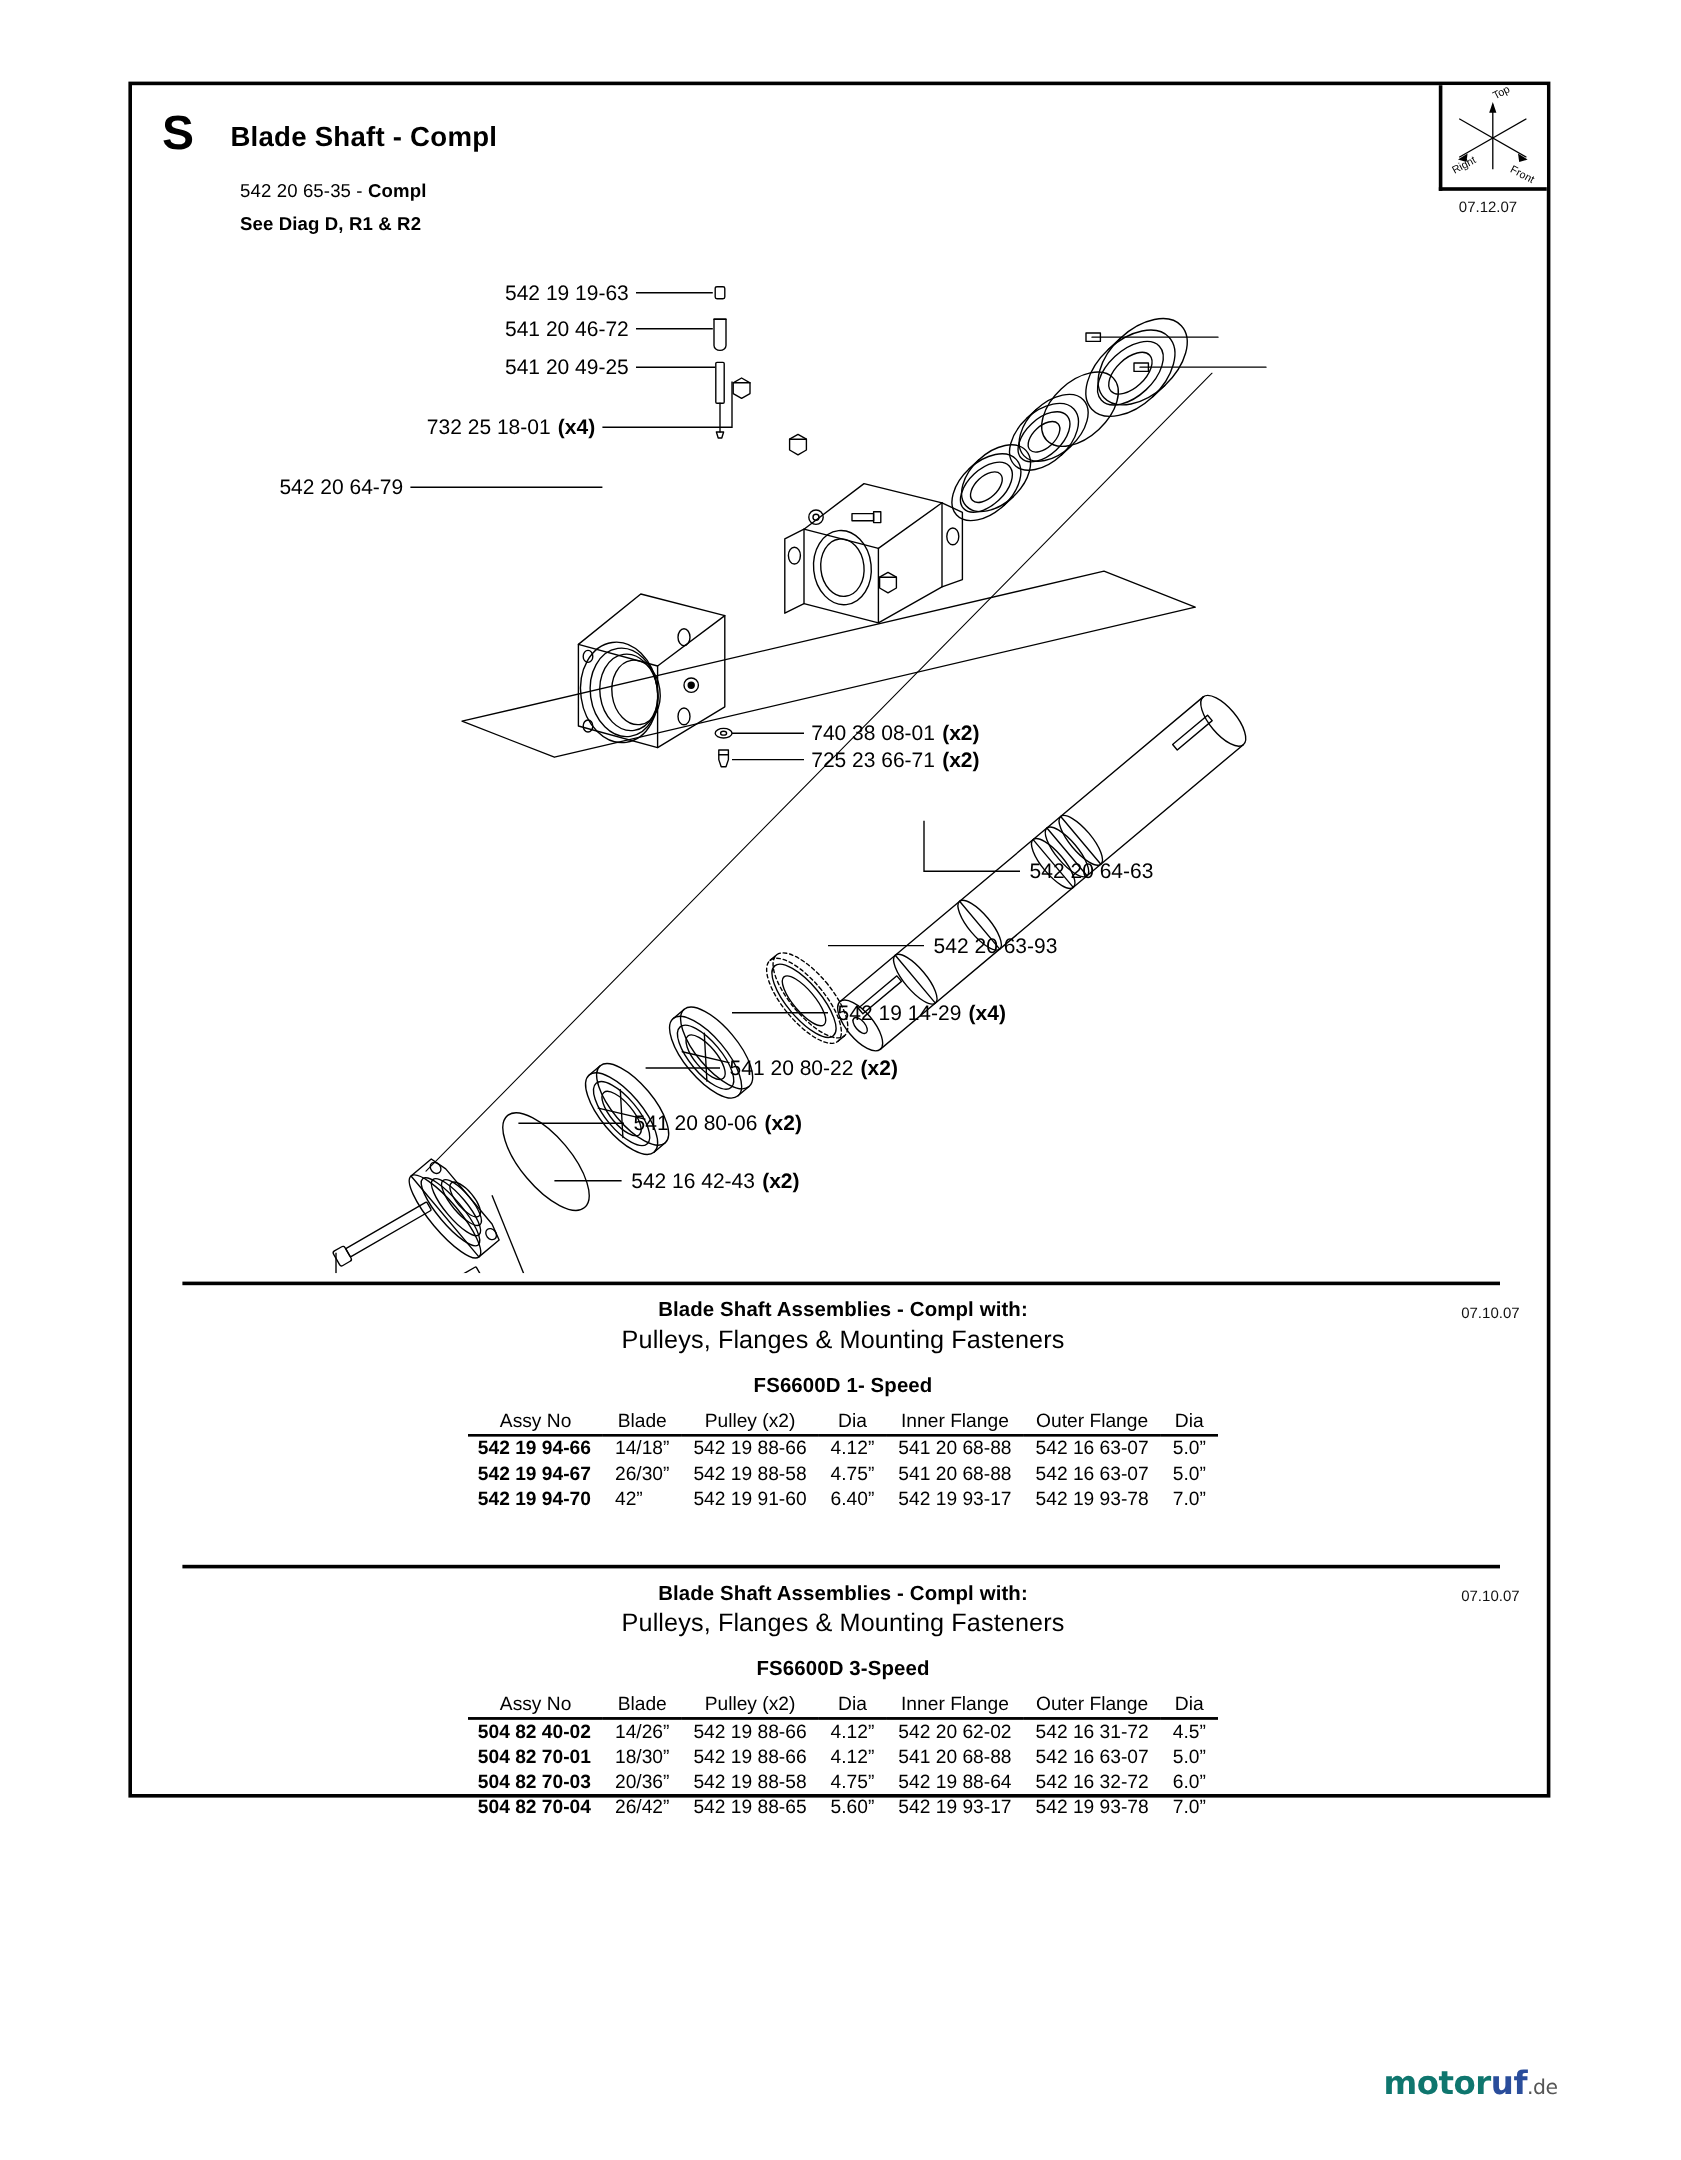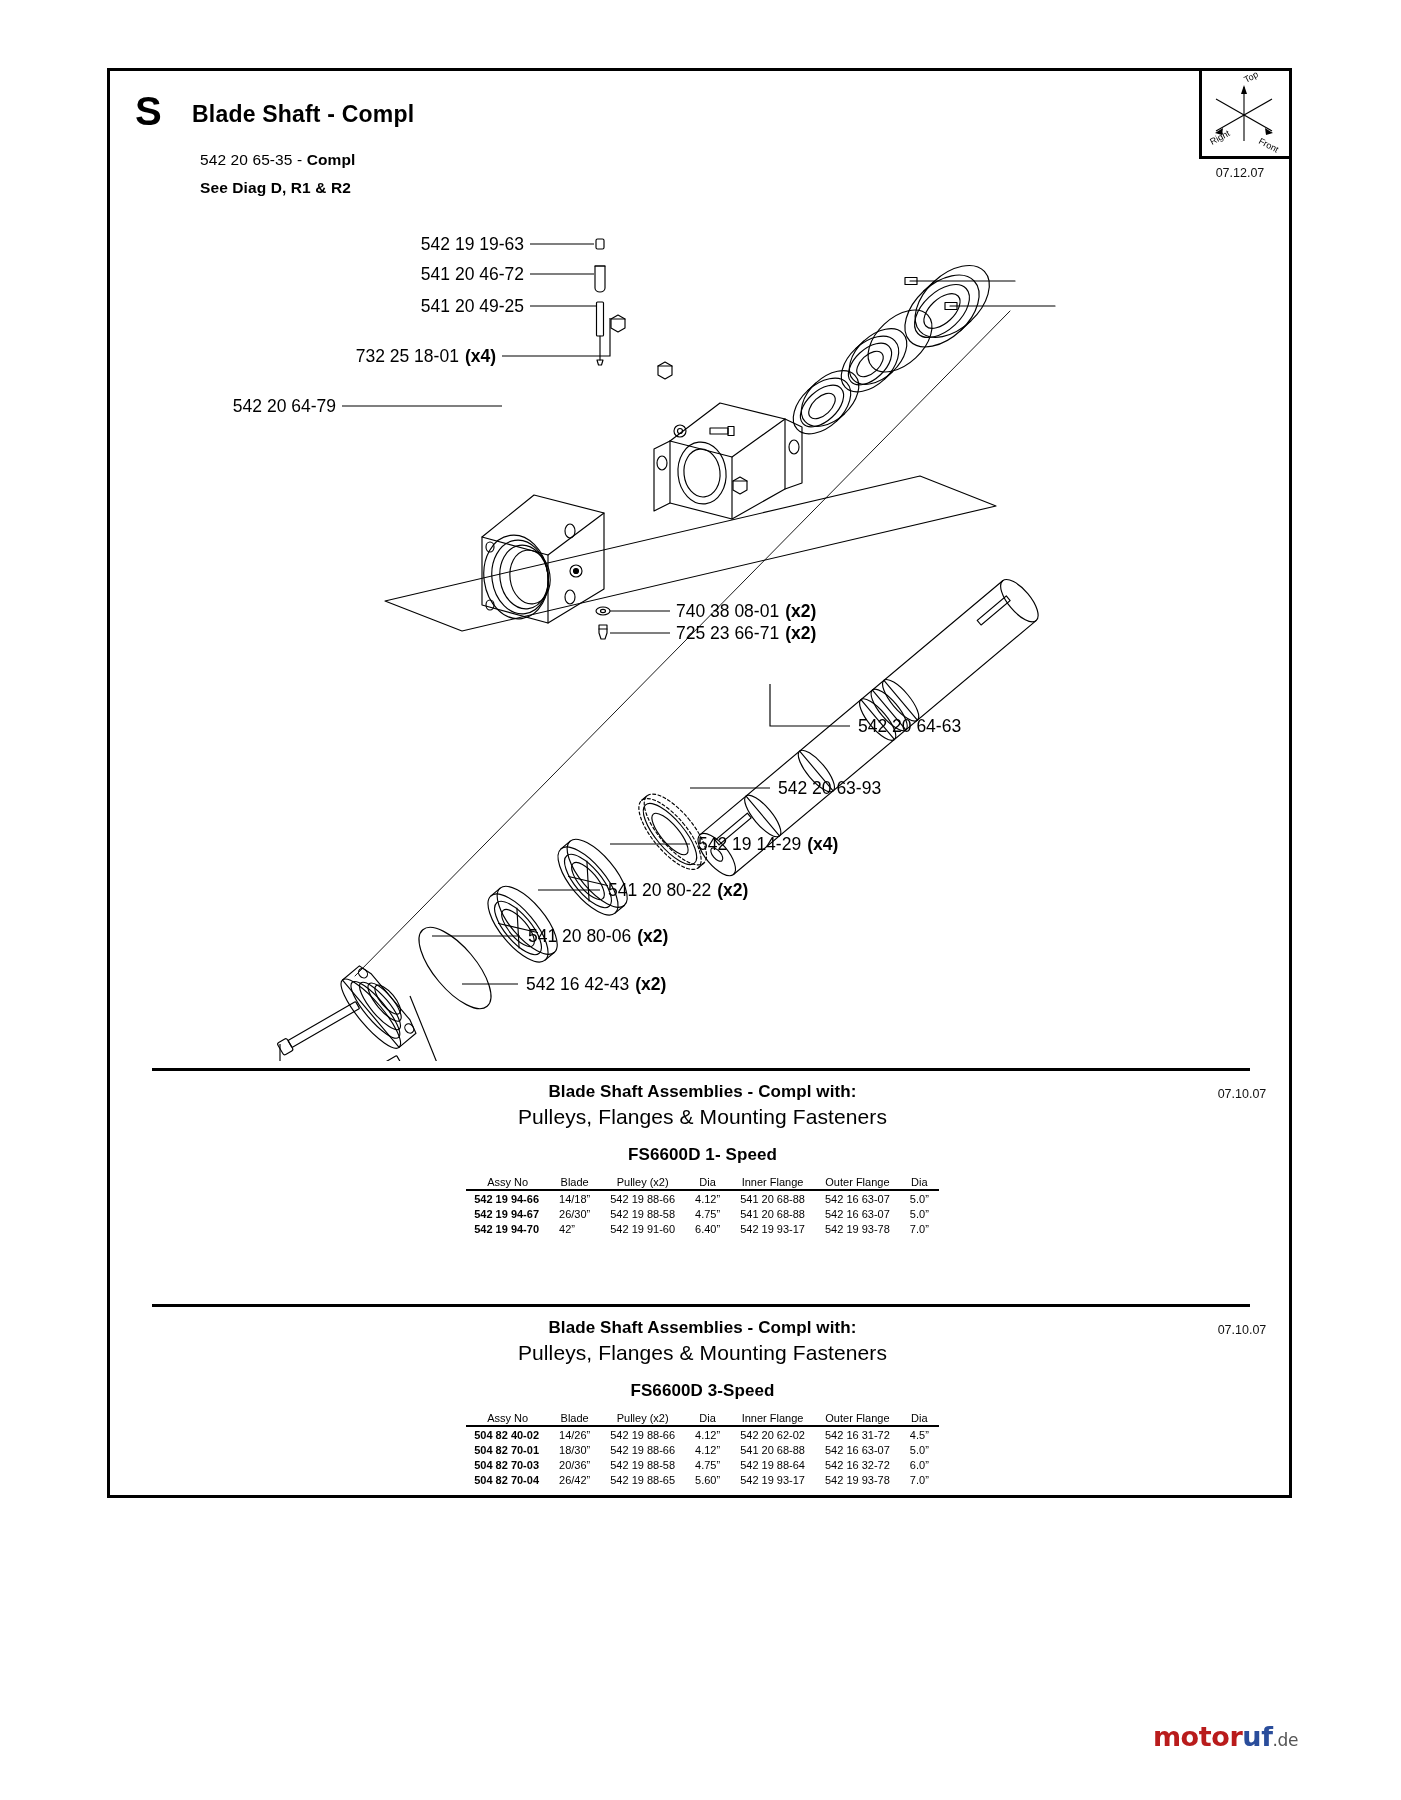--- a/index.html
+++ b/index.html
@@ -87,21 +87,21 @@
     margin-top: 3px; letter-spacing: .1px;
   }
   .tbl-h3 {
     text-align: center; font-size: 17px; font-weight: bold;
     margin-top: 16px; letter-spacing: .1px;
   }
 
   table.parts {
     margin: 11px auto 0 auto;
     border-collapse: collapse;
-    font-size: 11px;
+    font-size: 16px;
   }
   table.parts th {
     font-weight: normal;
     padding: 0 10px 1px 10px;
     text-align: center;
     white-space: nowrap;
   }
   table.parts thead tr { border-bottom: 2px solid #000; }
   table.parts td {
     padding: 2px 10px 1px 10px;
@@ -109,21 +109,21 @@
     white-space: nowrap;
   }
   table.parts td.assy { font-weight: bold; text-align: left; padding-left: 8px;}
 
   
   .watermark {
     position: absolute; right: 103px; bottom: 48px;
     font-size: 27px; letter-spacing: -.4px;
     font-family: "DejaVu Sans", sans-serif;
   }
-  .watermark .m { color: #b91c1c; font-weight: bold; }
+  .watermark .m { color: #0f766e; font-weight: bold; }
   .watermark .rest { color: #2a4d9b; font-weight: bold; }
   .watermark .de { color: #555; font-weight: normal; font-size: 17px; }
 
   
   text { font-family: "Liberation Sans", sans-serif; }
 </style>
 </head>
 <body>
 
 <div class="page">

